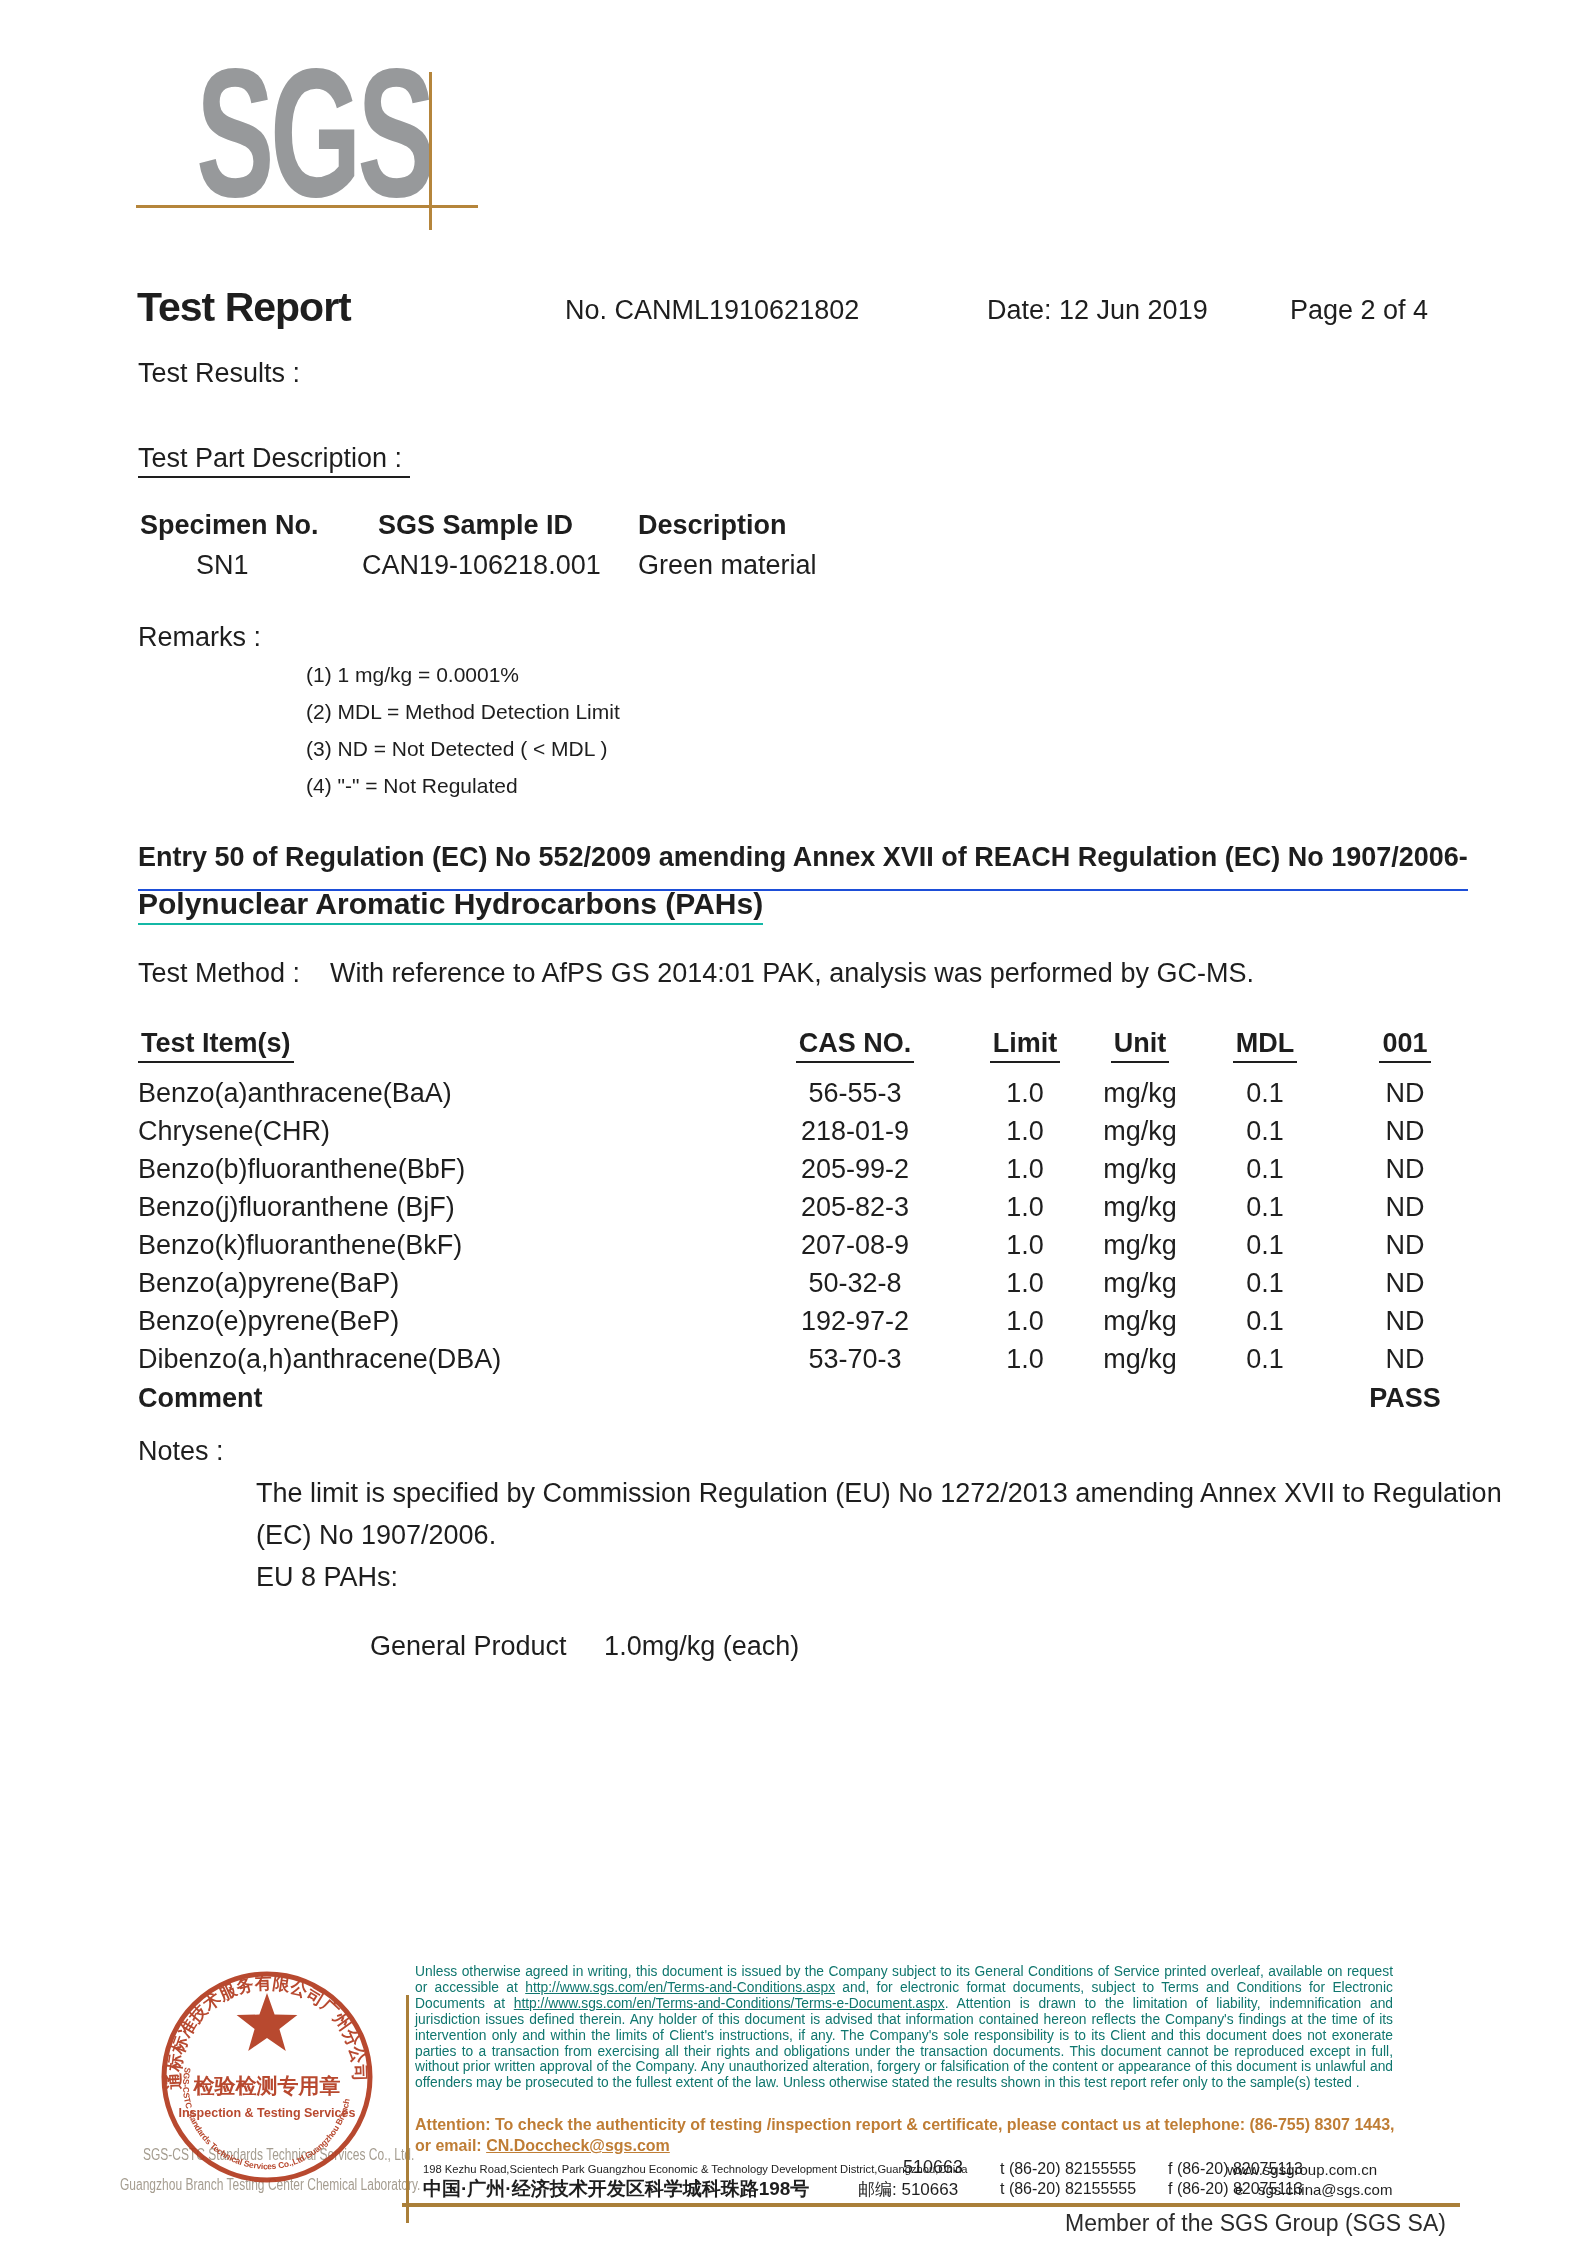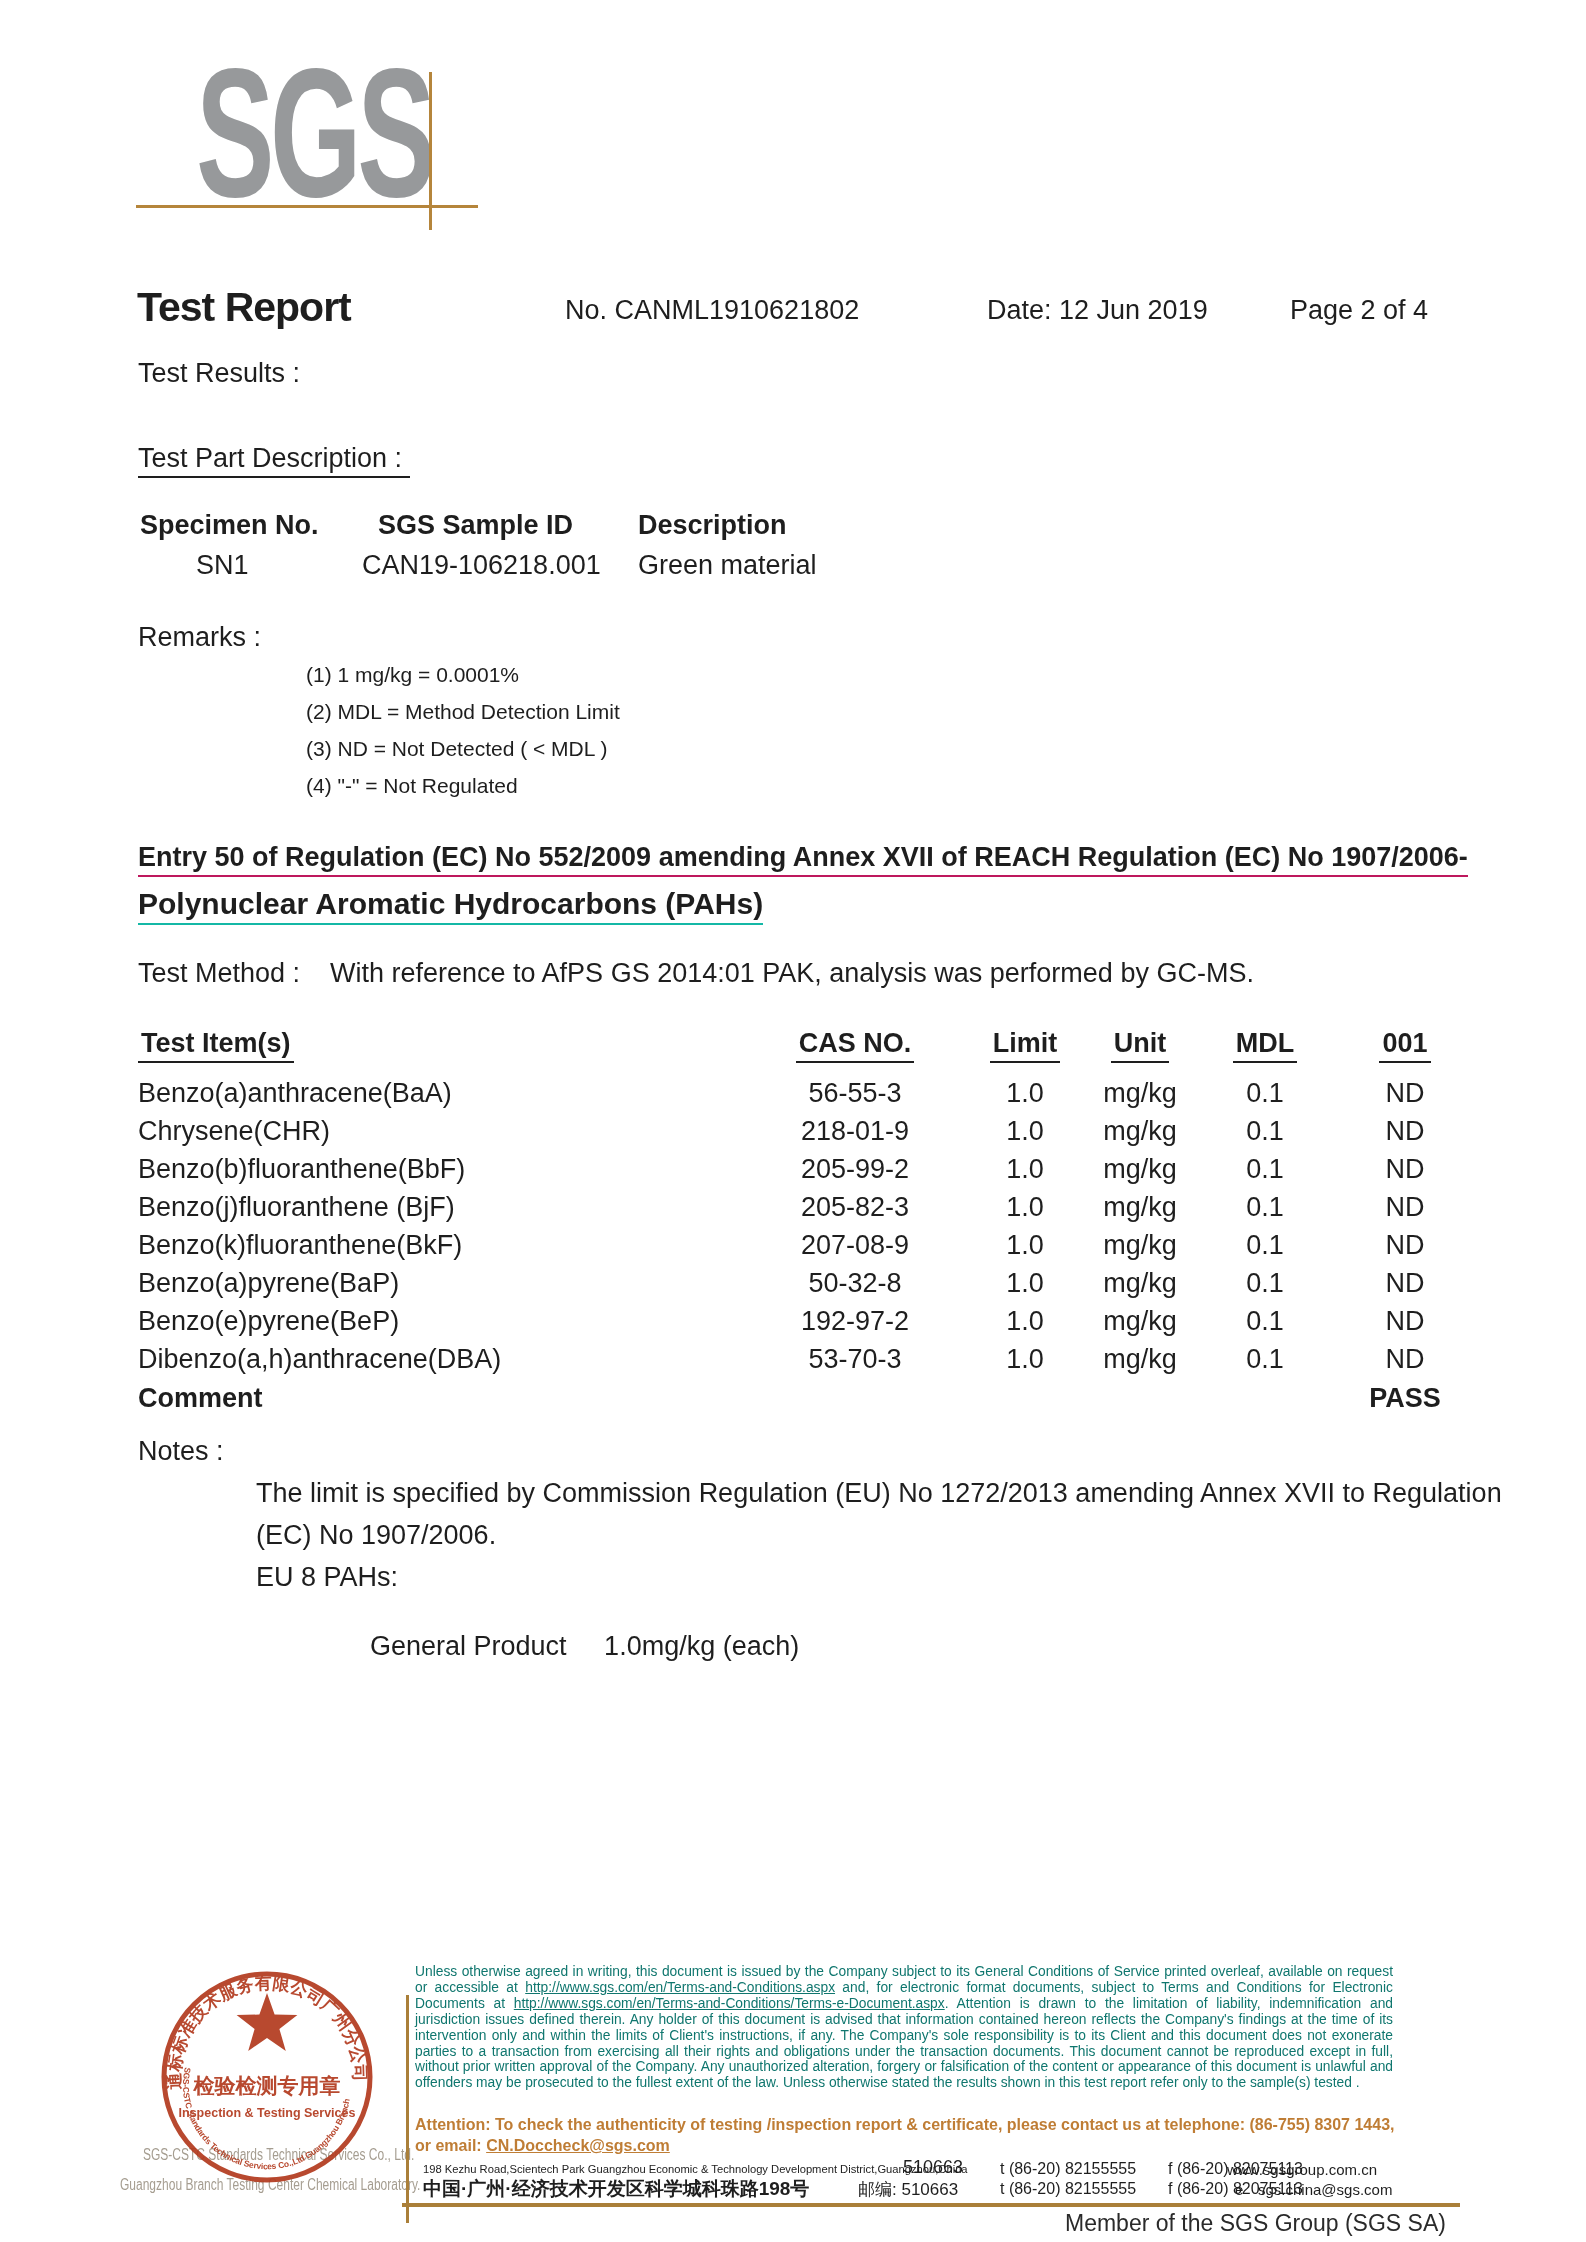--- a/index.html
+++ b/index.html
@@ -35,21 +35,21 @@
   .spec-h2 { left:378px; top:510px; }
   .spec-h3 { left:638px; top:510px; }
   .spec-v1 { left:196px; top:550px; }
   .spec-v2 { left:362px; top:550px; }
   .spec-v3 { left:638px; top:550px; }
 
   .lbl-remarks { left:138px; top:622px; }
   .remarks-list { left:266px; top:656px; font-size:21px;margin-left:40px; }
   .remarks-list div { height:37px; line-height:37px; }
 
-  .reg-h1 { left:138px; top:842px; font-size:27px; font-weight:bold; border-bottom:2px solid #be185d; padding-bottom:2px; }
+  .reg-h1 { left:138px; top:842px; font-size:27px; font-weight:bold; border-bottom:2px solid #1d4ed8; padding-bottom:16px; }
   .reg-h2 { left:138px; top:887px; font-size:30px; font-weight:bold; border-bottom:2px solid #14b8a6; padding-bottom:2px; }
 
   .lbl-method { left:138px; top:958px; }
   .val-method { left:330px; top:958px; }
 
   
   .rtable { left:138px; top:1028px; width:1342px; font-size:27px; }
   .rrow { display:grid; grid-template-columns:602px 230px 110px 120px 130px 150px; height:38px; align-items:center; }
   .rrow.hd { height:46px; align-items:start;font-weight:bold; }
   .rrow > div { text-align:center; }

